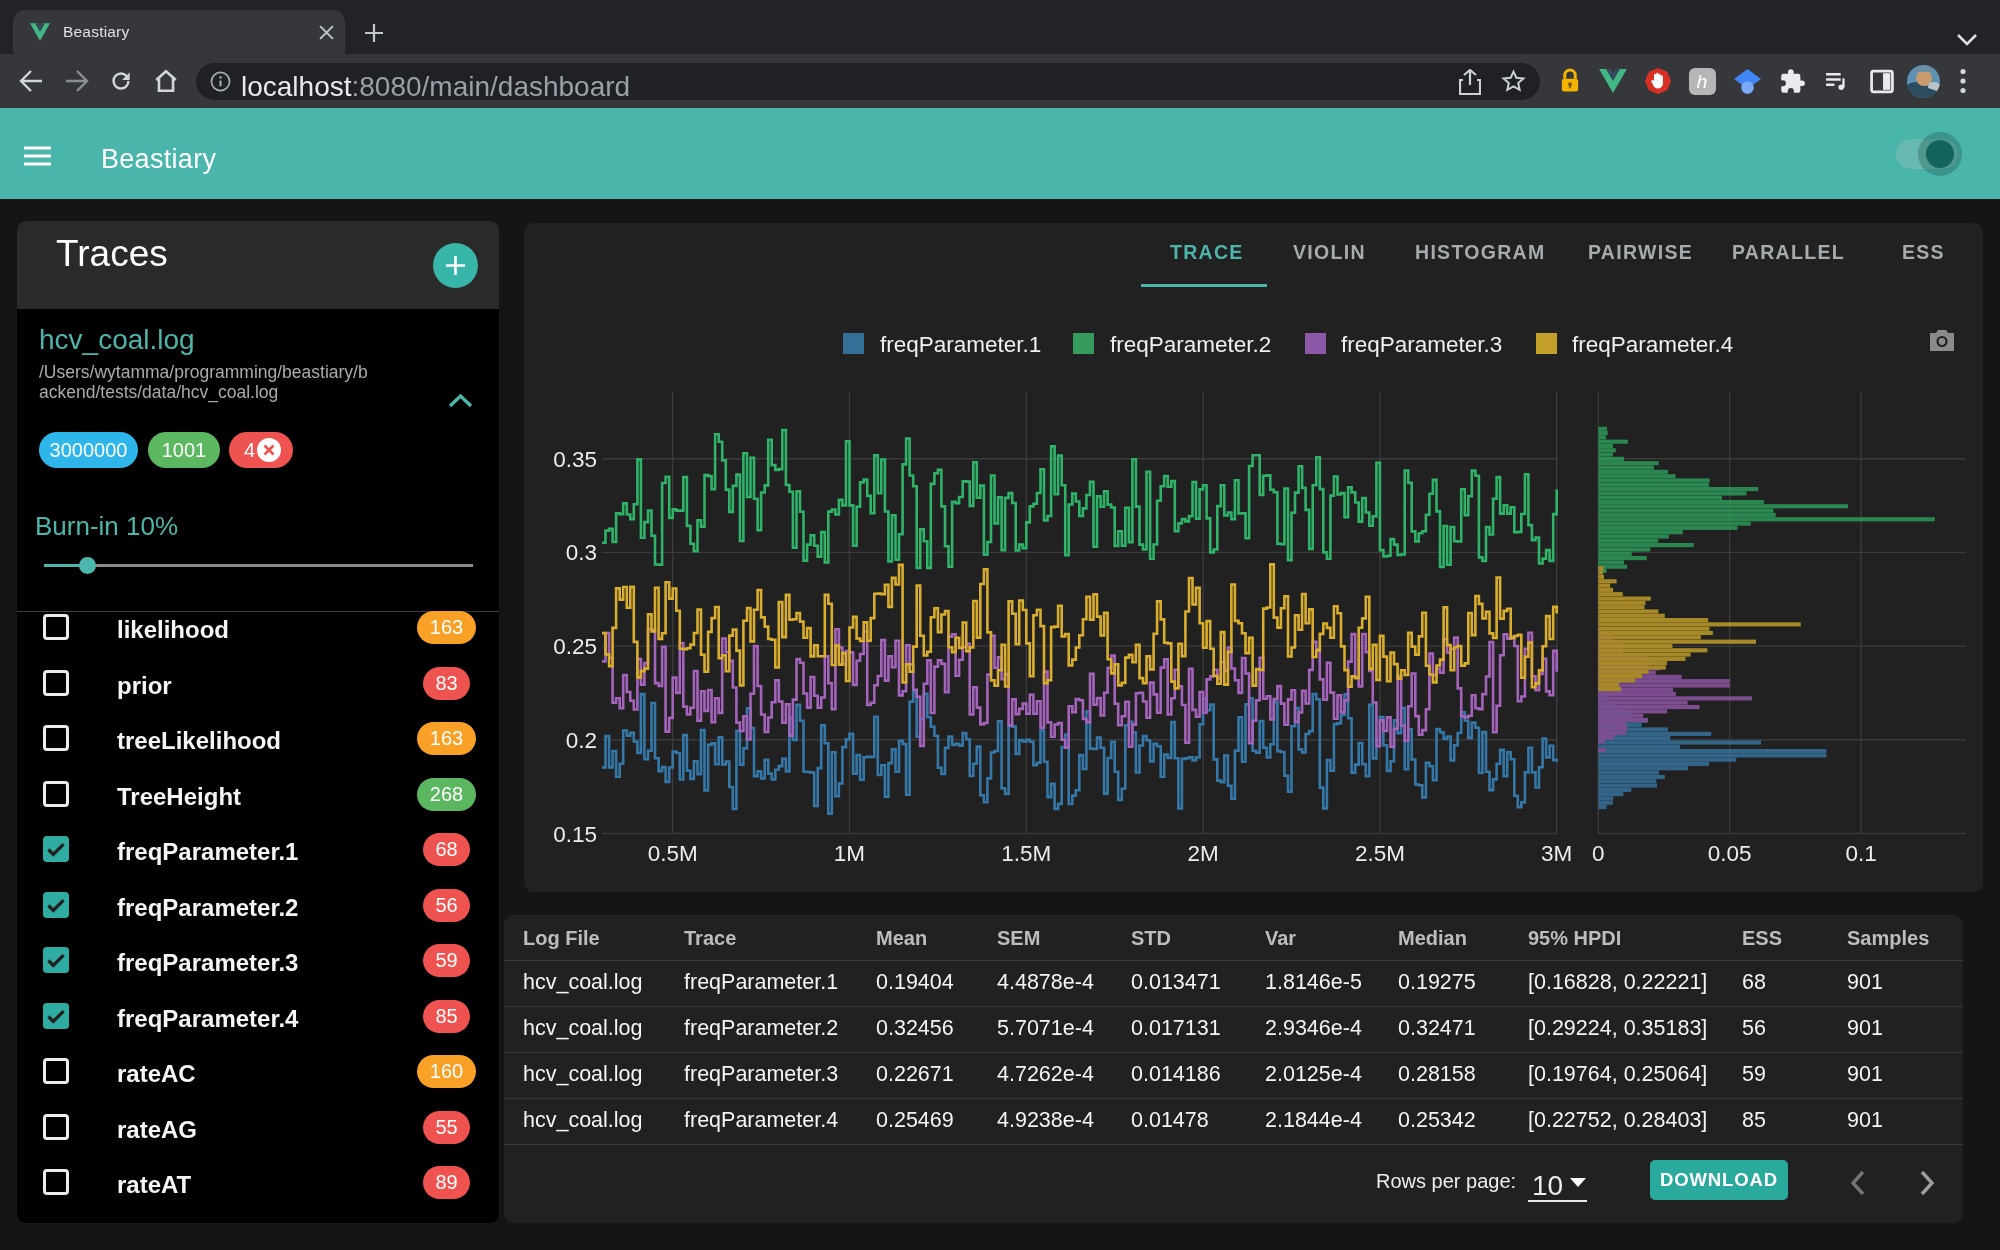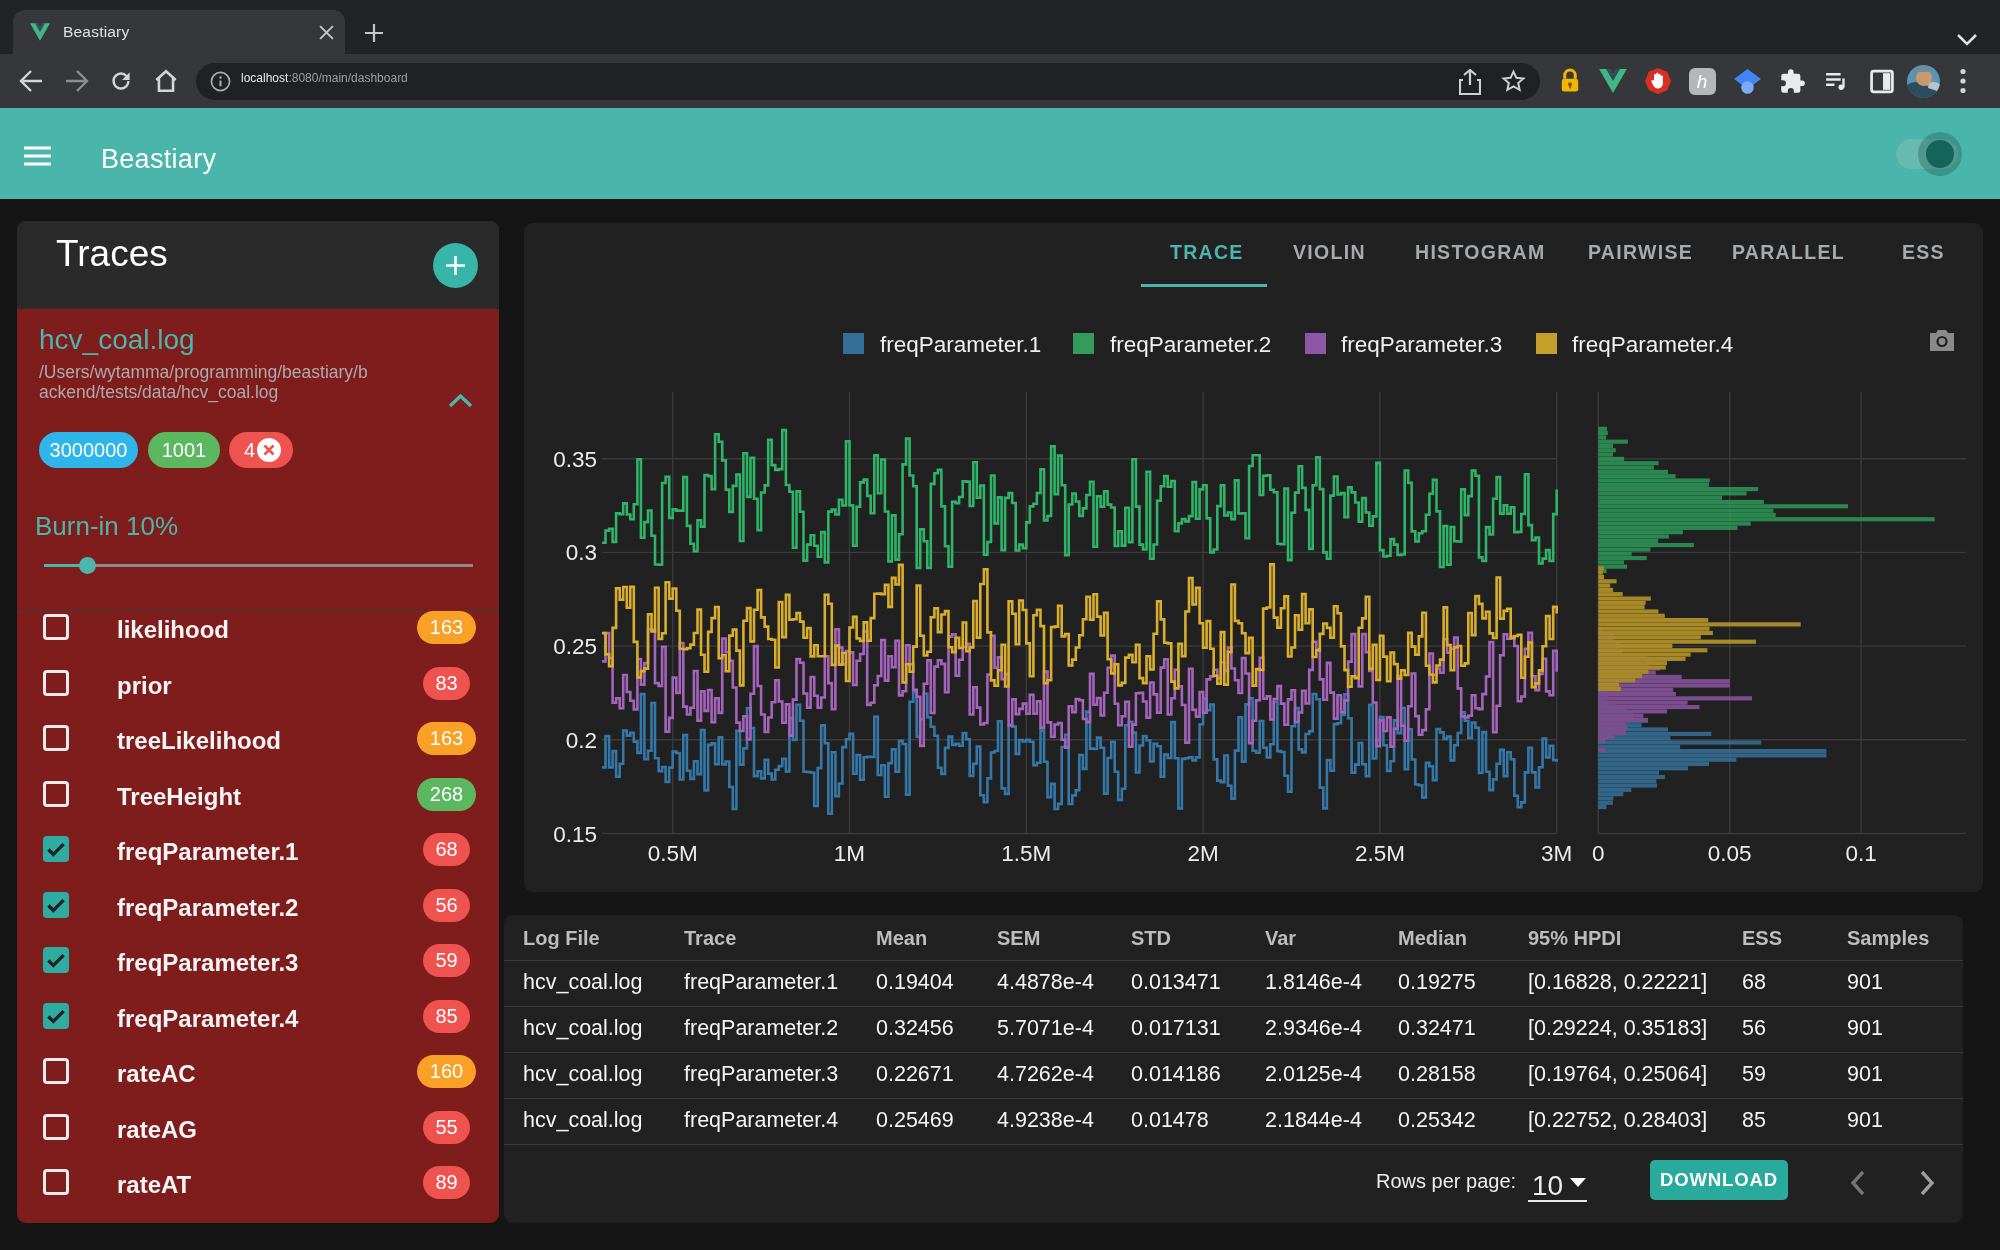--- a/index.html
+++ b/index.html
@@ -8,29 +8,29 @@
 #root { position:relative; width:2000px; height:1250px; }
 .abs { position:absolute; }
 
 
 #tabstrip { position:absolute; left:0; top:0; width:2000px; height:54px; background:#212327; }
 #tab { position:absolute; left:13px; top:10px; width:332px; height:44px; background:#35373B;
   border-radius:12px 12px 0 0; }
 #tabtitle { position:absolute; left:50px; top:13px; font-size:15.5px; color:#DFE1E5; letter-spacing:.2px; }
 #toolbar { position:absolute; left:0; top:54px; width:2000px; height:54px; background:#35373B; }
 #urlpill { position:absolute; left:196px; top:9px; width:1344px; height:37px; border-radius:19px; background:#1F2124; }
-#urltext { position:absolute; left:45px; top:8px; font-size:12px; color:#E8EAED; }
+#urltext { position:absolute; left:45px; top:8px; font-size:28px; color:#E8EAED; }
 #urltext span { color:#9BA0A6; }
 
 
 #appbar { position:absolute; left:0; top:108px; width:2000px; height:91px; background:#4AB5AB; }
 #appbartitle { position:absolute; left:101px; top:36px; font-size:27px; color:#fff; letter-spacing:.3px; }
 
 
-#sidebar { position:absolute; left:17px; top:221px; width:482px; height:1002px; background:#7f1d1d; border-radius:9px; }
+#sidebar { position:absolute; left:17px; top:221px; width:482px; height:1002px; background:#000000; border-radius:9px; }
 #sideheader { position:absolute; left:0; top:0; width:482px; height:88px; background:#2A2A2A; border-radius:9px 9px 0 0; }
 #tracesTitle { position:absolute; left:39px; top:12px; font-size:37px; color:#FFFFFF; }
 #logname { position:absolute; left:22px; top:103px; font-size:28px; color:#4DB6AC; }
 #logpath { position:absolute; left:22px; top:141px; font-size:17.5px; line-height:20px; color:#ABABAB; }
 .chip { position:absolute; top:211px; height:36px; border-radius:18px; color:#fff; font-size:20px;
   display:flex; align-items:center; justify-content:center; }
 #burnin { position:absolute; left:18px; top:290px; font-size:26px; color:#4DB6AC; }
 #divider1 { position:absolute; left:0px; top:390px; width:482px; height:1px; background:#3d3d3d; }
 .row { position:absolute; left:0; width:482px; height:55px; }
 .cb { position:absolute; left:26px; top:14px; width:26px; height:26px; border-radius:4px; border:3px solid #ECECEC; }
@@ -479,21 +479,21 @@
       <div class="th" style="left:761px;top:12px">Var</div>
       <div class="th" style="left:894px;top:12px">Median</div>
       <div class="th" style="left:1024px;top:12px">95% HPDI</div>
       <div class="th" style="left:1238px;top:12px">ESS</div>
       <div class="th" style="left:1343px;top:12px">Samples</div>
       <div class="td" style="left:19px;top:55px">hcv_coal.log</div>
       <div class="td" style="left:180px;top:55px">freqParameter.1</div>
       <div class="td" style="left:372px;top:55px">0.19404</div>
       <div class="td" style="left:493px;top:55px">4.4878e-4</div>
       <div class="td" style="left:627px;top:55px">0.013471</div>
-      <div class="td" style="left:761px;top:55px">1.8146e-4</div>
+      <div class="td" style="left:761px;top:55px">1.8146e-5</div>
       <div class="td" style="left:894px;top:55px">0.19275</div>
       <div class="td" style="left:1024px;top:55px">[0.16828, 0.22221]</div>
       <div class="td" style="left:1238px;top:55px">68</div>
       <div class="td" style="left:1343px;top:55px">901</div>
       <div class="td" style="left:19px;top:101px">hcv_coal.log</div>
       <div class="td" style="left:180px;top:101px">freqParameter.2</div>
       <div class="td" style="left:372px;top:101px">0.32456</div>
       <div class="td" style="left:493px;top:101px">5.7071e-4</div>
       <div class="td" style="left:627px;top:101px">0.017131</div>
       <div class="td" style="left:761px;top:101px">2.9346e-4</div>

